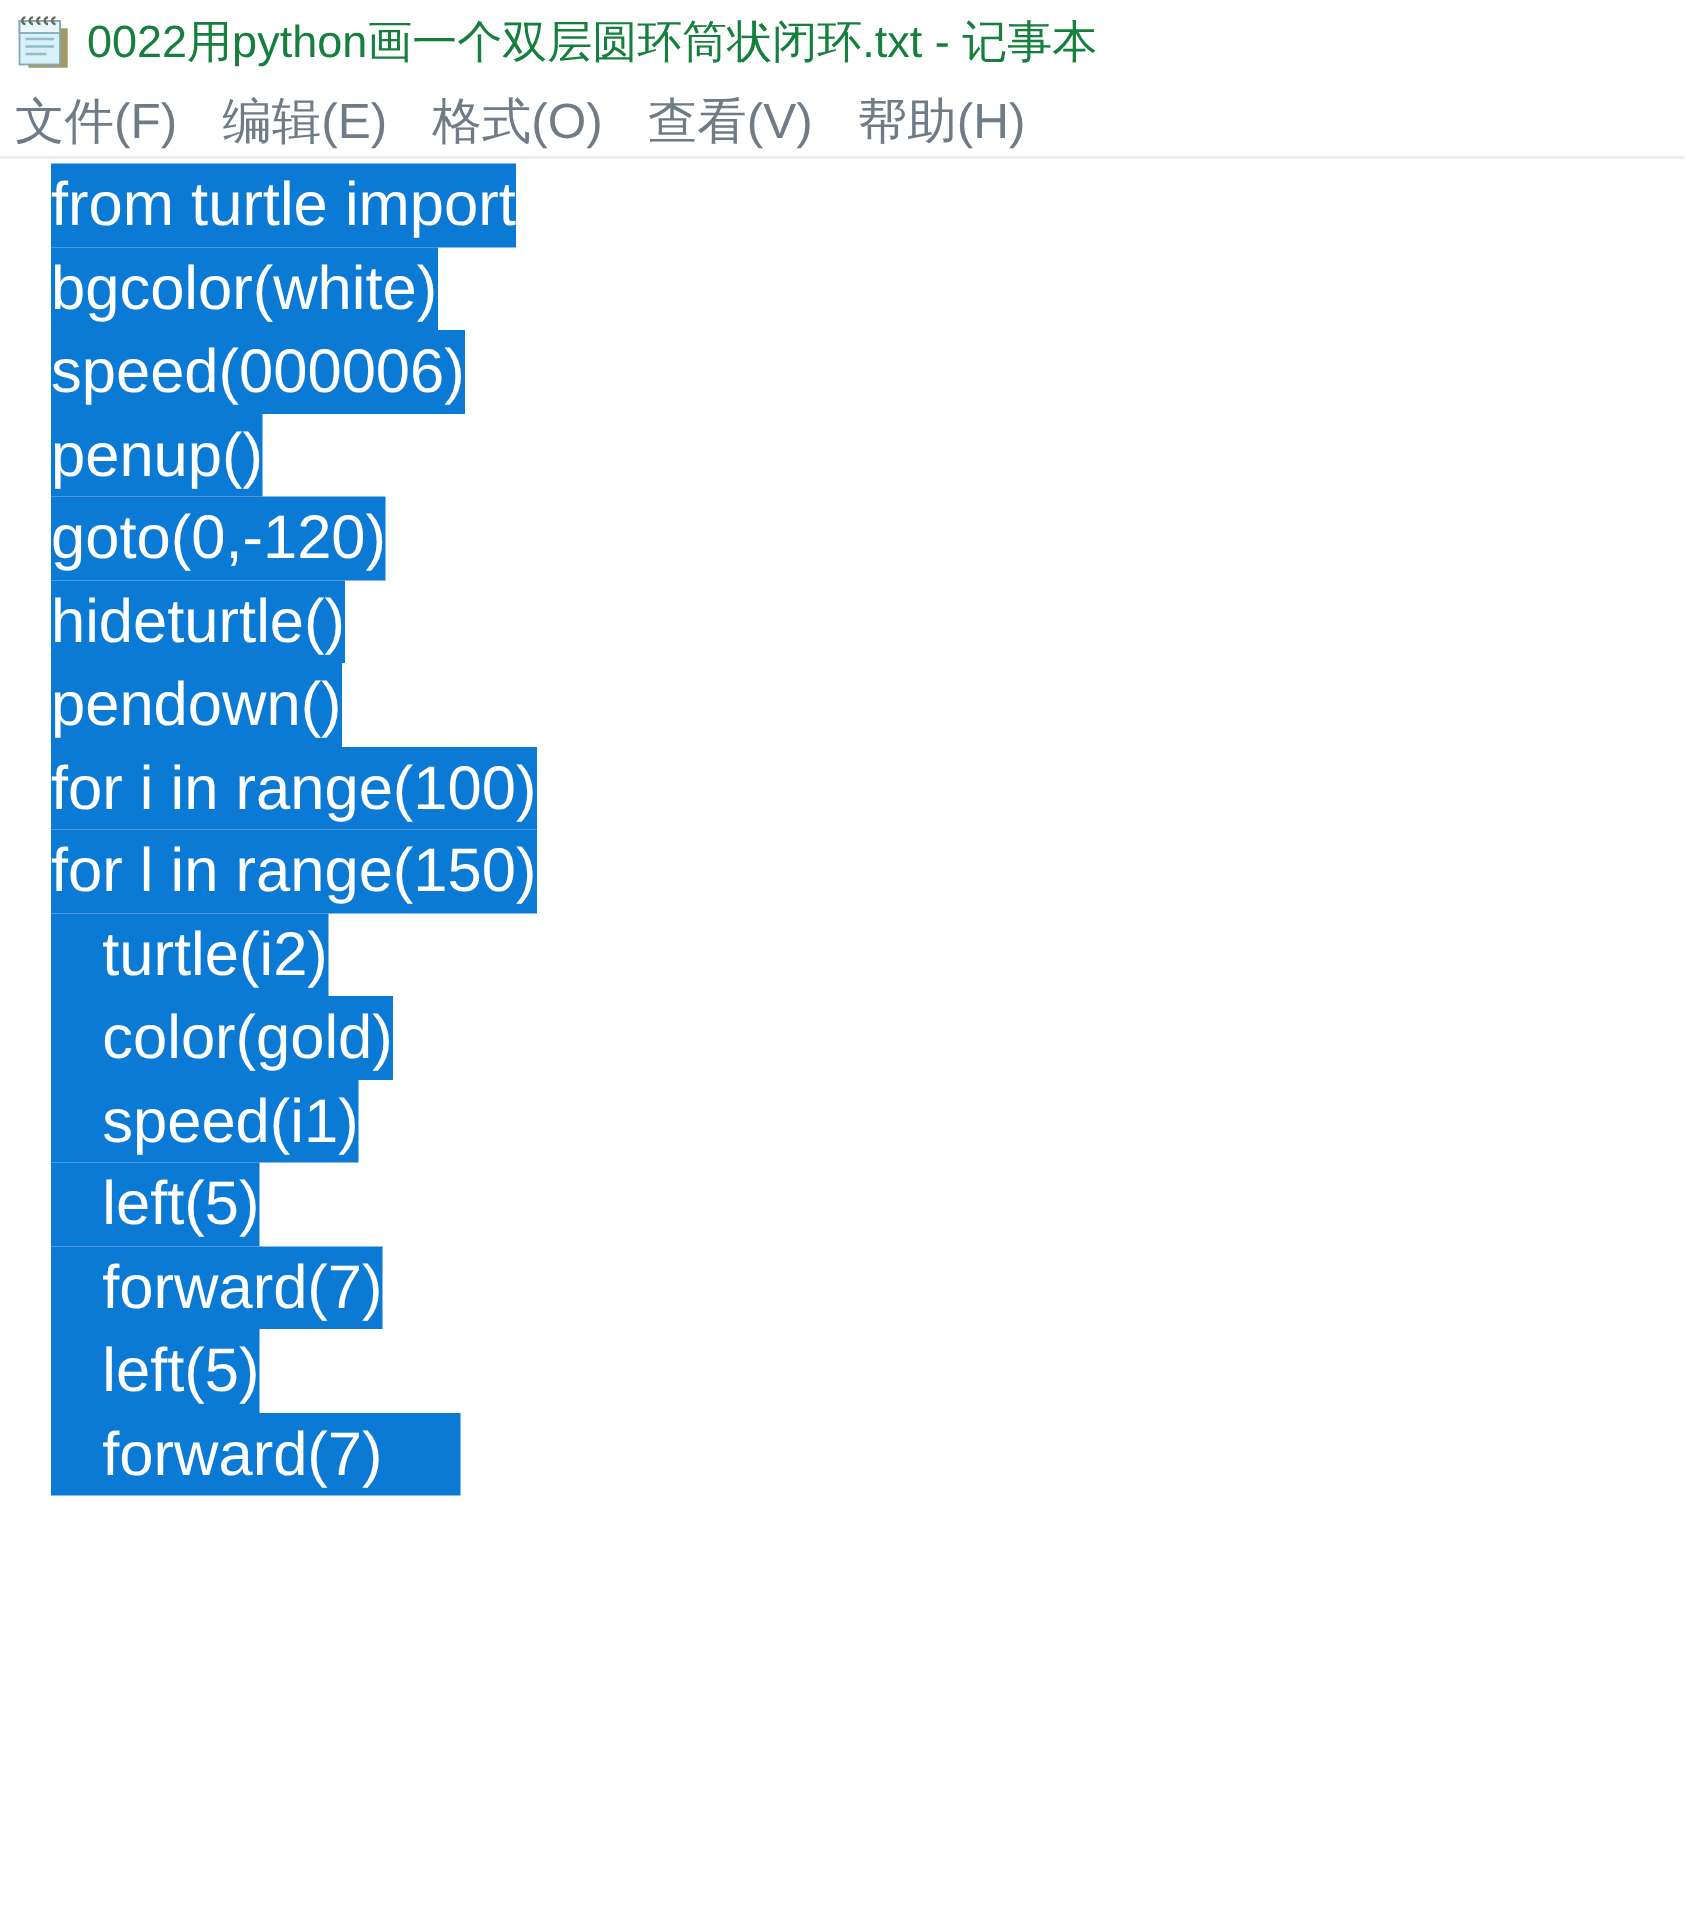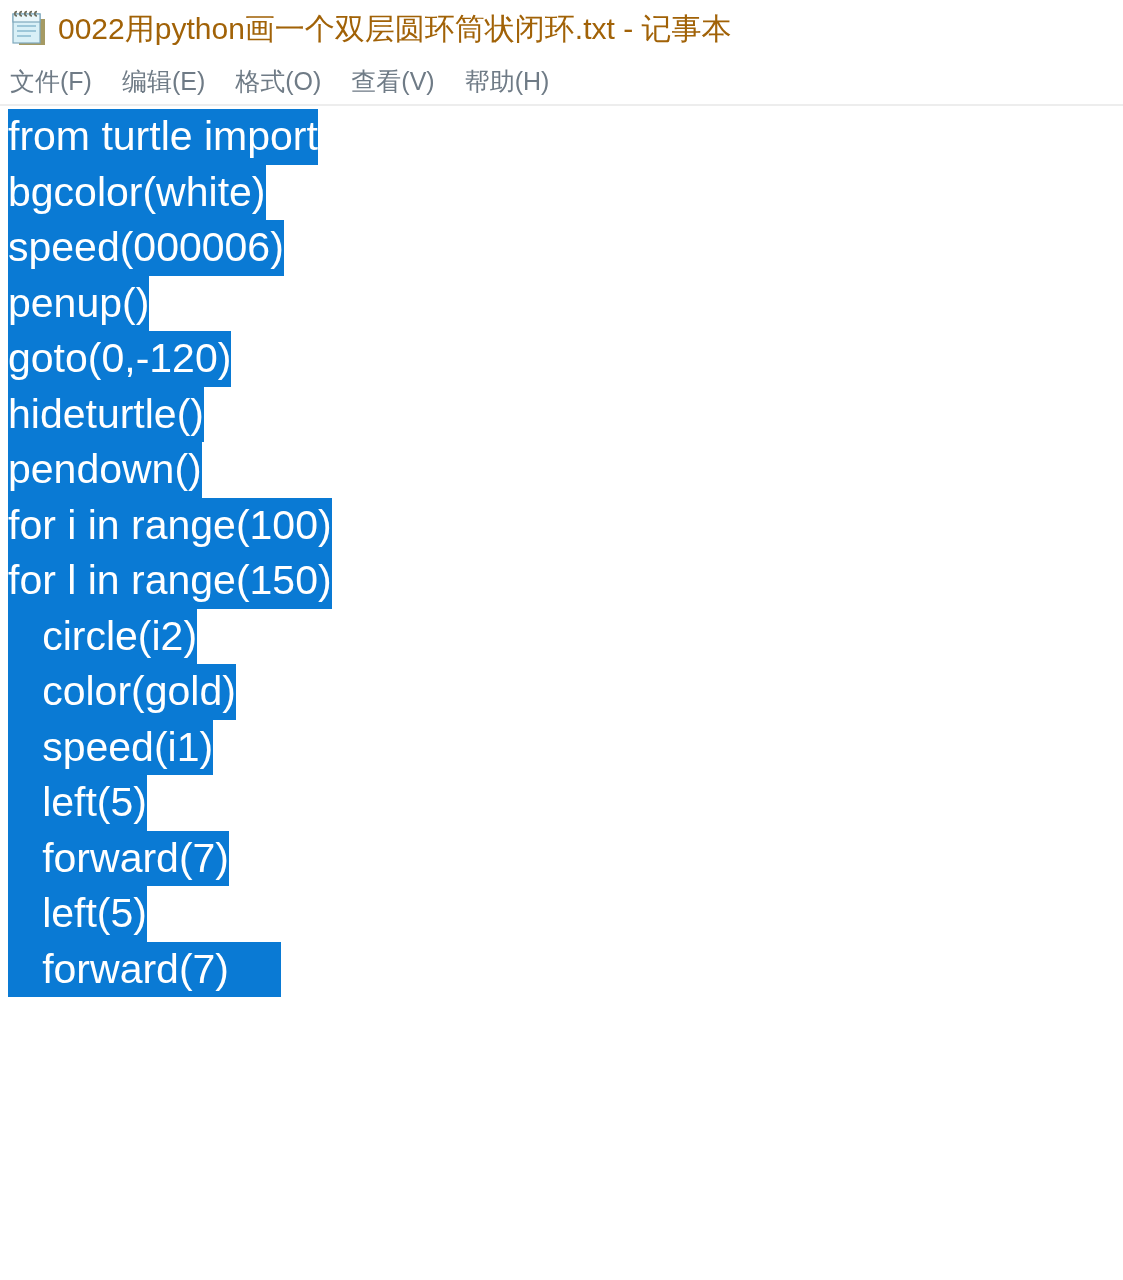--- a/index.html
+++ b/index.html
@@ -30,38 +30,38 @@
     width: 44px;
     height: 44px;
     flex: 0 0 44px;
     margin-right: 6px;
   }
   .app-icon svg { display: block; }
 
   .title-text {
     font-size: 30px;
     line-height: 34px;
-    color: #a16207;
+    color: #15803d;
     white-space: nowrap;
     letter-spacing: 0px;
     font-weight: 400;
   }
 
   
   .menubar {
     height: 48px;
     display: flex;
     align-items: center;
     background: #ffffff;
     padding-left: 8px;
     box-sizing: border-box;
     border-bottom: 2px solid #ededed;
   }
   .menu-item {
-    font-size: 25px;
+    font-size: 33px;
     line-height: 34px;
     color: #6f7b86;
     white-space: nowrap;
     margin-right: 26px;
     padding: 0 2px;
     cursor: default;
     font-weight: 400;
   }
 
   
@@ -72,23 +72,24 @@
     overflow: hidden;
     padding-top: 3px;
     box-sizing: border-box;
   }
   .code-line {
     height: 55.5px;
     line-height: 55.5px;
     font-size: 41px;
     white-space: pre;
     color: #1c1c1c;
-    padding-left: 8px;
+    padding-left: 22px;
     box-sizing: border-box;
     font-weight: 400;
+    margin-left: 12px;
   }
   .code-line .sel {
     background: #0a7ad4;
     color: #ffffff;
     display: inline-block;
     line-height: 55.5px;
     vertical-align: top;
     white-space: pre;
   }
   
@@ -136,20 +137,20 @@
 <div class="editor" id="editor">
     <div class="code-line"><span class="sel">from turtle import</span></div>
     <div class="code-line"><span class="sel">bgcolor(white)</span></div>
     <div class="code-line"><span class="sel">speed(000006)</span></div>
     <div class="code-line"><span class="sel">penup()</span></div>
     <div class="code-line"><span class="sel">goto(0,-120)</span></div>
     <div class="code-line"><span class="sel">hideturtle()</span></div>
     <div class="code-line"><span class="sel">pendown()</span></div>
     <div class="code-line"><span class="sel">for i in range(100)</span></div>
     <div class="code-line"><span class="sel">for l in range(150)</span></div>
-    <div class="code-line"><span class="sel">   circle(i2)</span></div>
+    <div class="code-line"><span class="sel">   turtle(i2)</span></div>
     <div class="code-line"><span class="sel">   color(gold)</span></div>
     <div class="code-line"><span class="sel">   speed(i1)</span></div>
     <div class="code-line"><span class="sel">   left(5)</span></div>
     <div class="code-line"><span class="sel">   forward(7)</span></div>
     <div class="code-line"><span class="sel">   left(5)</span></div>
     <div class="code-line trailing"><span class="sel">   forward(7)</span></div>
   </div>
 
 </body></html>

